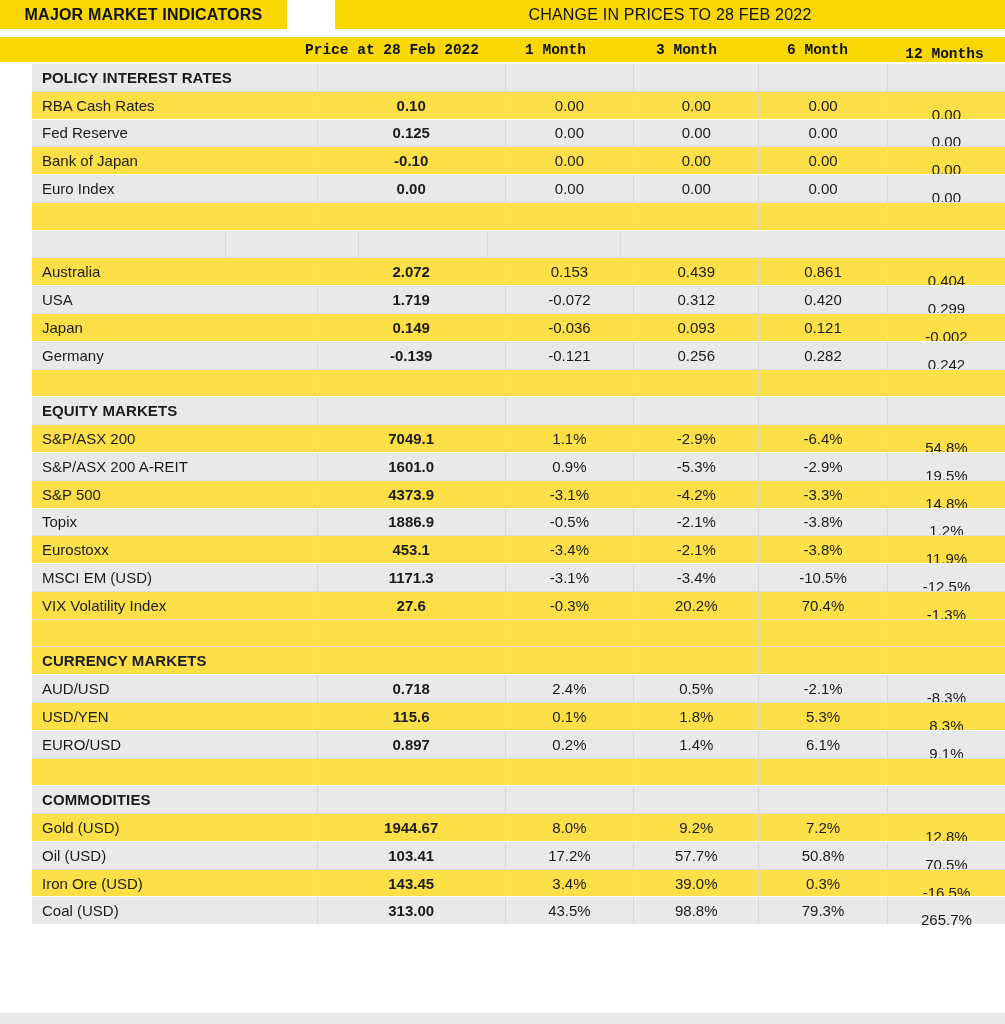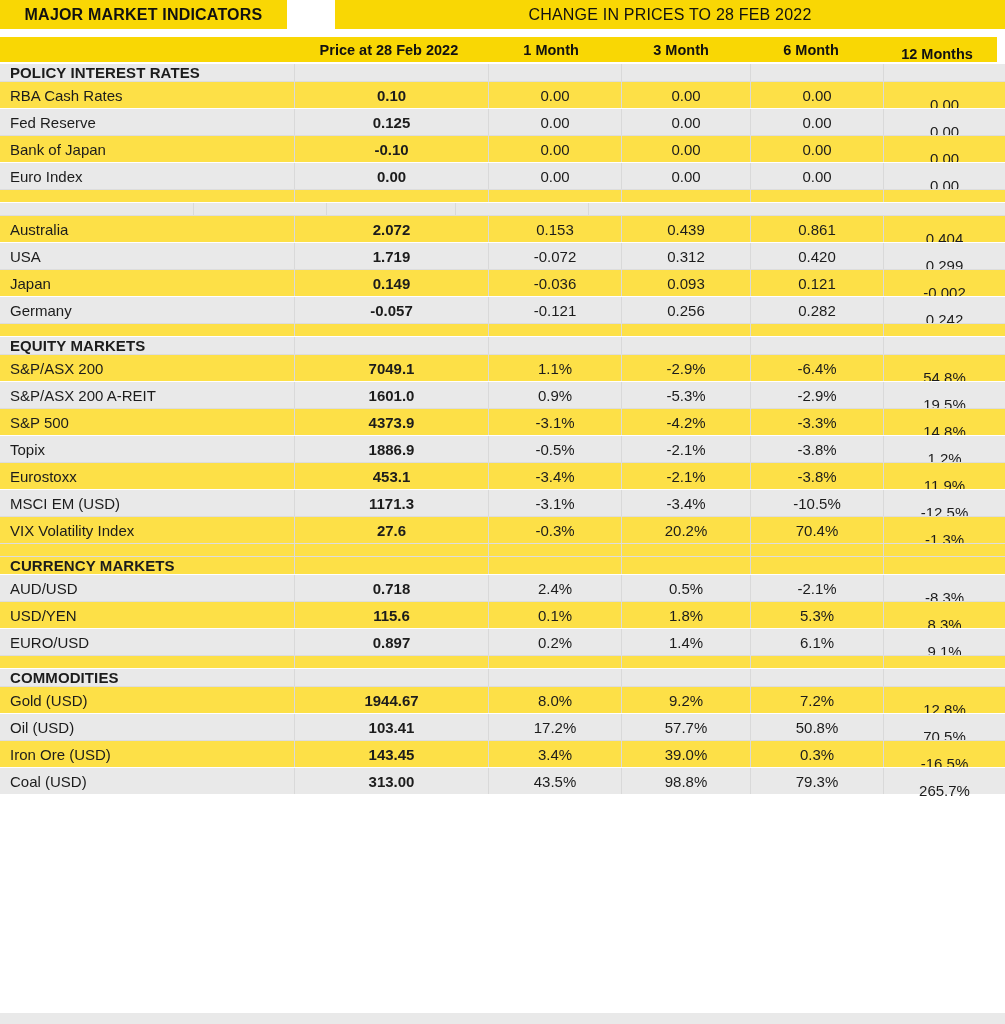--- a/index.html
+++ b/index.html
@@ -37,45 +37,47 @@
     font-weight: normal;
     font-size: 16px;
     display: flex; align-items: center; justify-content: center;
     letter-spacing: 0.2px;
     color: #111;
   }
 
   
   .colheader {
     position: absolute;
-    top: 37px; left: 0; right: 8px;
+    top: 37px; left: 0; right: 0;
     height: 25px;
     background: #F9D704;
     display: flex;
     align-items: center;
+    font-family: Liberation Mono, monospace;
   }
   .colheader .cell { font-weight: bold; font-size: 14.5px; color: #111; }
 
   
   .cell { box-sizing: border-box; height: 100%; display: flex; align-items: center; }
   .c0 { width: 295px; padding-left: 10px; }
   .c1 { width: 194px; font-weight: bold; }
   .c2 { width: 133px; }
   .c3 { width: 129px; }
   .c4 { width: 133px; }
   .c5 { width: 121px; margin-top: 9px; }
   .val { justify-content: center; text-align: center; }
 
   
   .tbody {
     position: absolute;
     top: 63px; left: 0; right: 0;
-    height: 731px;
+    height: 861px;
     display: flex;
     flex-direction: column;
+    padding-left: 32px;
   }
   .row {
     flex: 1 1 0;
     display: flex;
     border-top: 1px solid #dddddd;
     background: #fde047;
     font-size: 15px;
   }
   .row:first-child { border-top: 1px solid #ffffff; }
   .row.shaded { background: #e9e9e9; border-top: 1px solid #ffffff; }
@@ -185,21 +187,21 @@
       <div class="row">
         <div class="cell c0">Japan</div>
         <div class="cell c1 val">0.149</div>
         <div class="cell c2 val">-0.036</div>
         <div class="cell c3 val">0.093</div>
         <div class="cell c4 val">0.121</div>
         <div class="cell c5 val">-0.002</div>
       </div>
       <div class="row shaded">
         <div class="cell c0">Germany</div>
-        <div class="cell c1 val">-0.057</div>
+        <div class="cell c1 val">-0.139</div>
         <div class="cell c2 val">-0.121</div>
         <div class="cell c3 val">0.256</div>
         <div class="cell c4 val">0.282</div>
         <div class="cell c5 val">0.242</div>
       </div>
       <div class="row">
         <div class="cell c0"></div>
         <div class="cell c1 val"></div>
         <div class="cell c2 val"></div>
         <div class="cell c3 val"></div>

